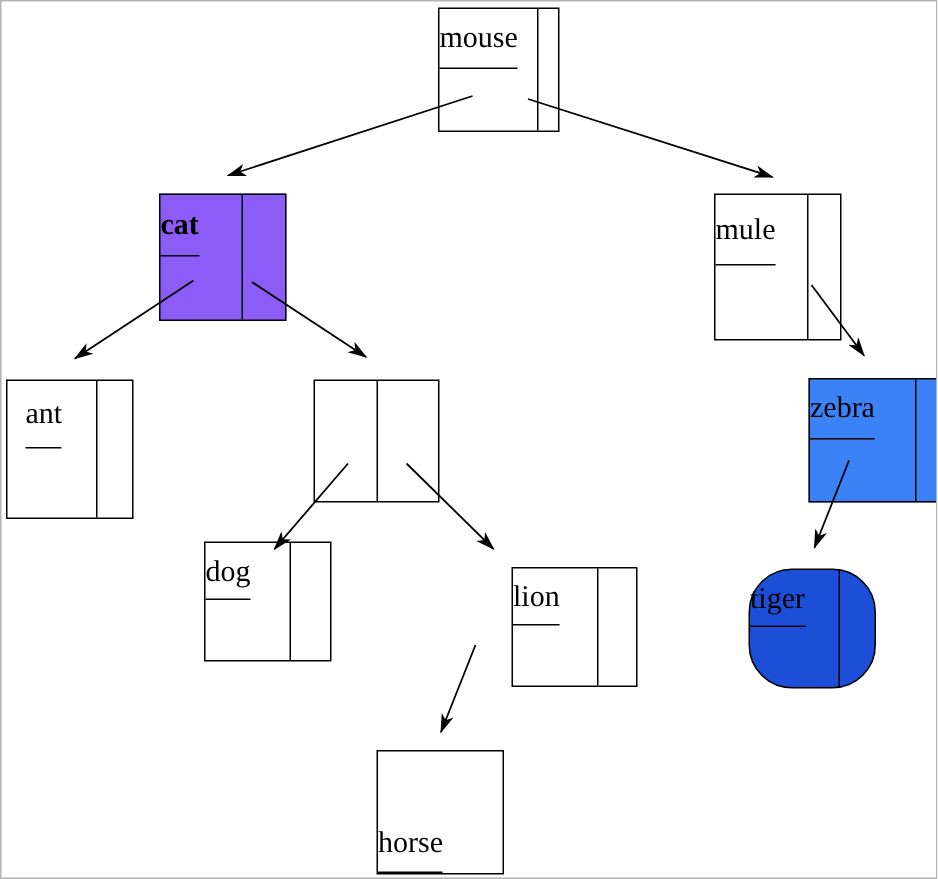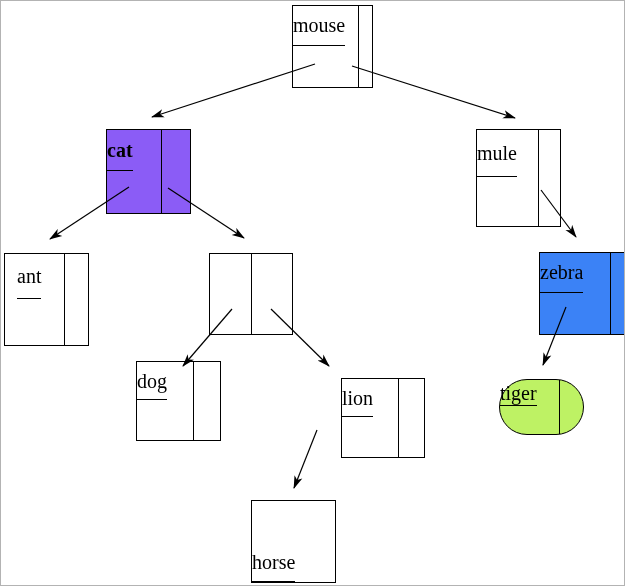--- a/index.html
+++ b/index.html
@@ -98,21 +98,21 @@
           <div class="cell right"></div>
         </div>
       </div>
       <div class="node" style="left: 292px; top: 377px; width: 84px; height: 80px; border-color: rgb(0, 0, 0); background: rgb(255, 255, 255); margin-left: 48px;">
         <div class="node-label">lion</div>
         <div class="node-cells">
           <div class="cell left"></div>
           <div class="cell right"></div>
         </div>
       </div>
-      <div class="node" style="left: 498px; top: 378px; width: 85px; height: 56px; border-color: rgb(0, 0, 0); background: #bef264; border-radius: 29px;">
+      <div class="node" style="left: 498px; top: 378px; width: 85px; height: 80px; border-color: rgb(0, 0, 0); background: #1d4ed8; border-radius: 29px;">
         <div class="node-label">tiger</div>
         <div class="node-cells">
           <div class="cell left"></div>
           <div class="cell right"></div>
         </div>
       </div>
       <div class="node" style="left: 250px; top: 499px; width: 85px; height: 83px; border-color: rgb(0, 0, 0); background: rgb(255, 255, 255); align-items: flex-end;">
         <div class="node-label">horse</div>
         <div class="node-cells">
           <div class="cell left"></div>

